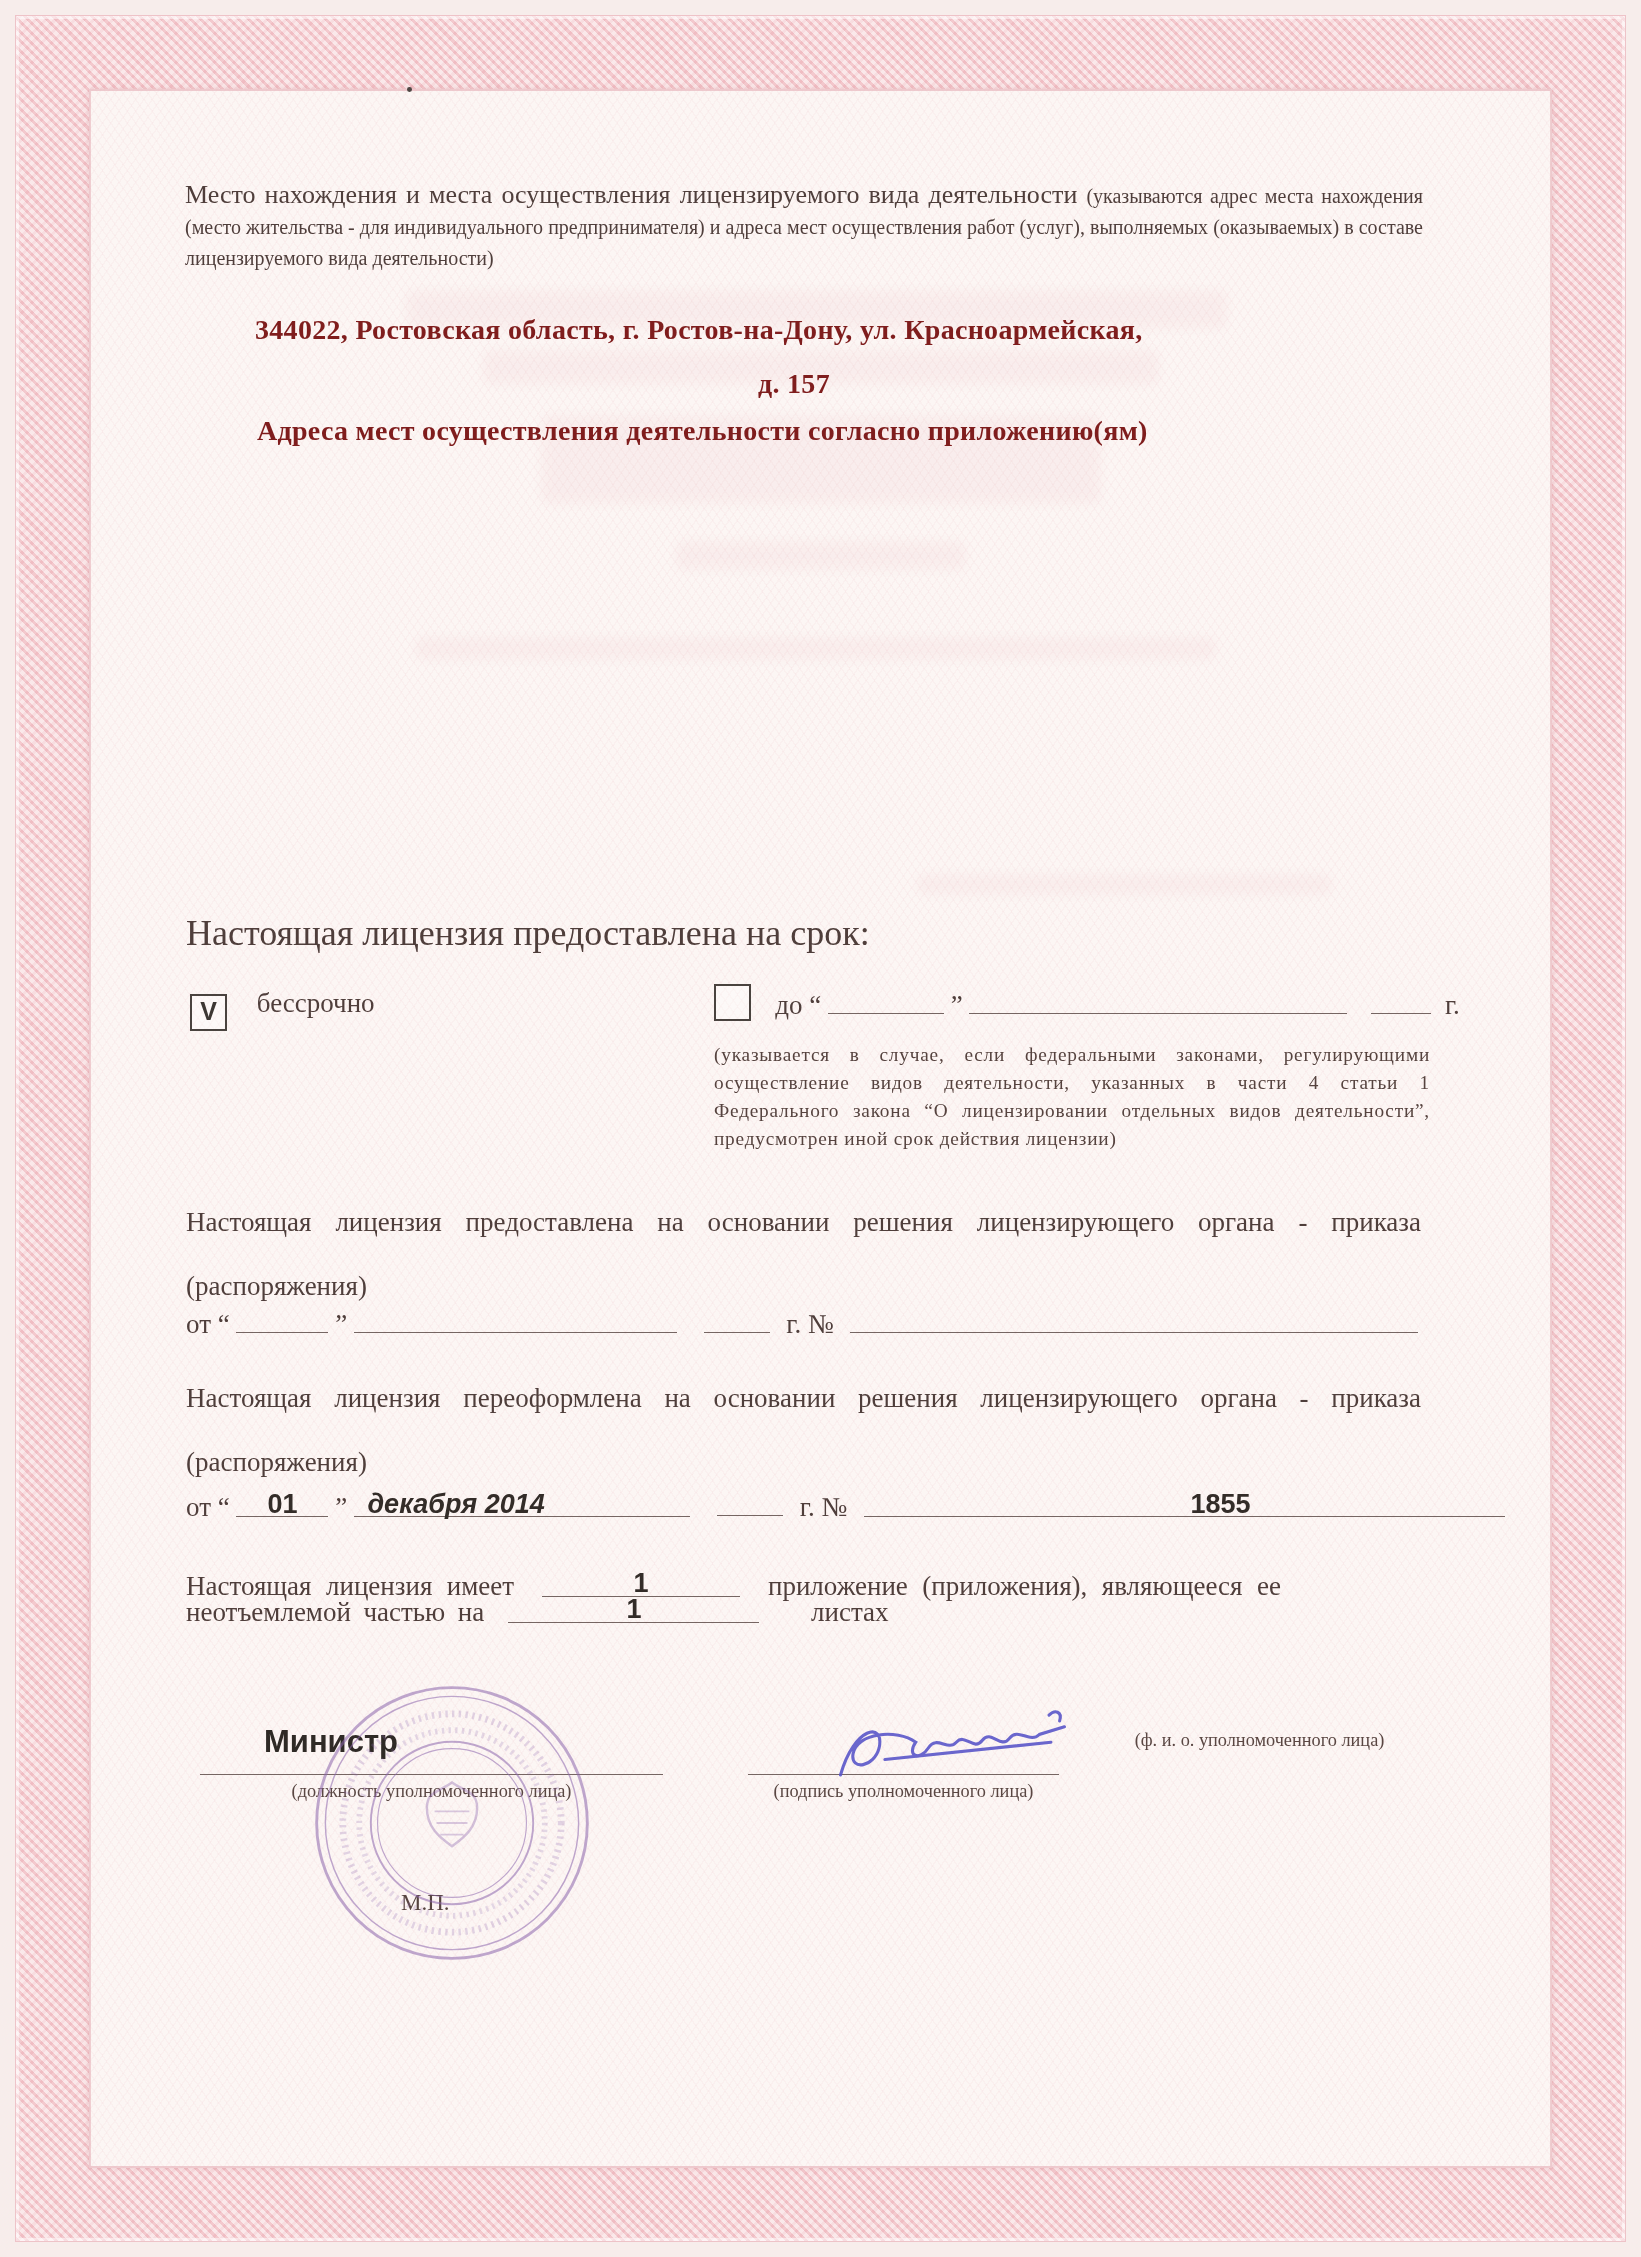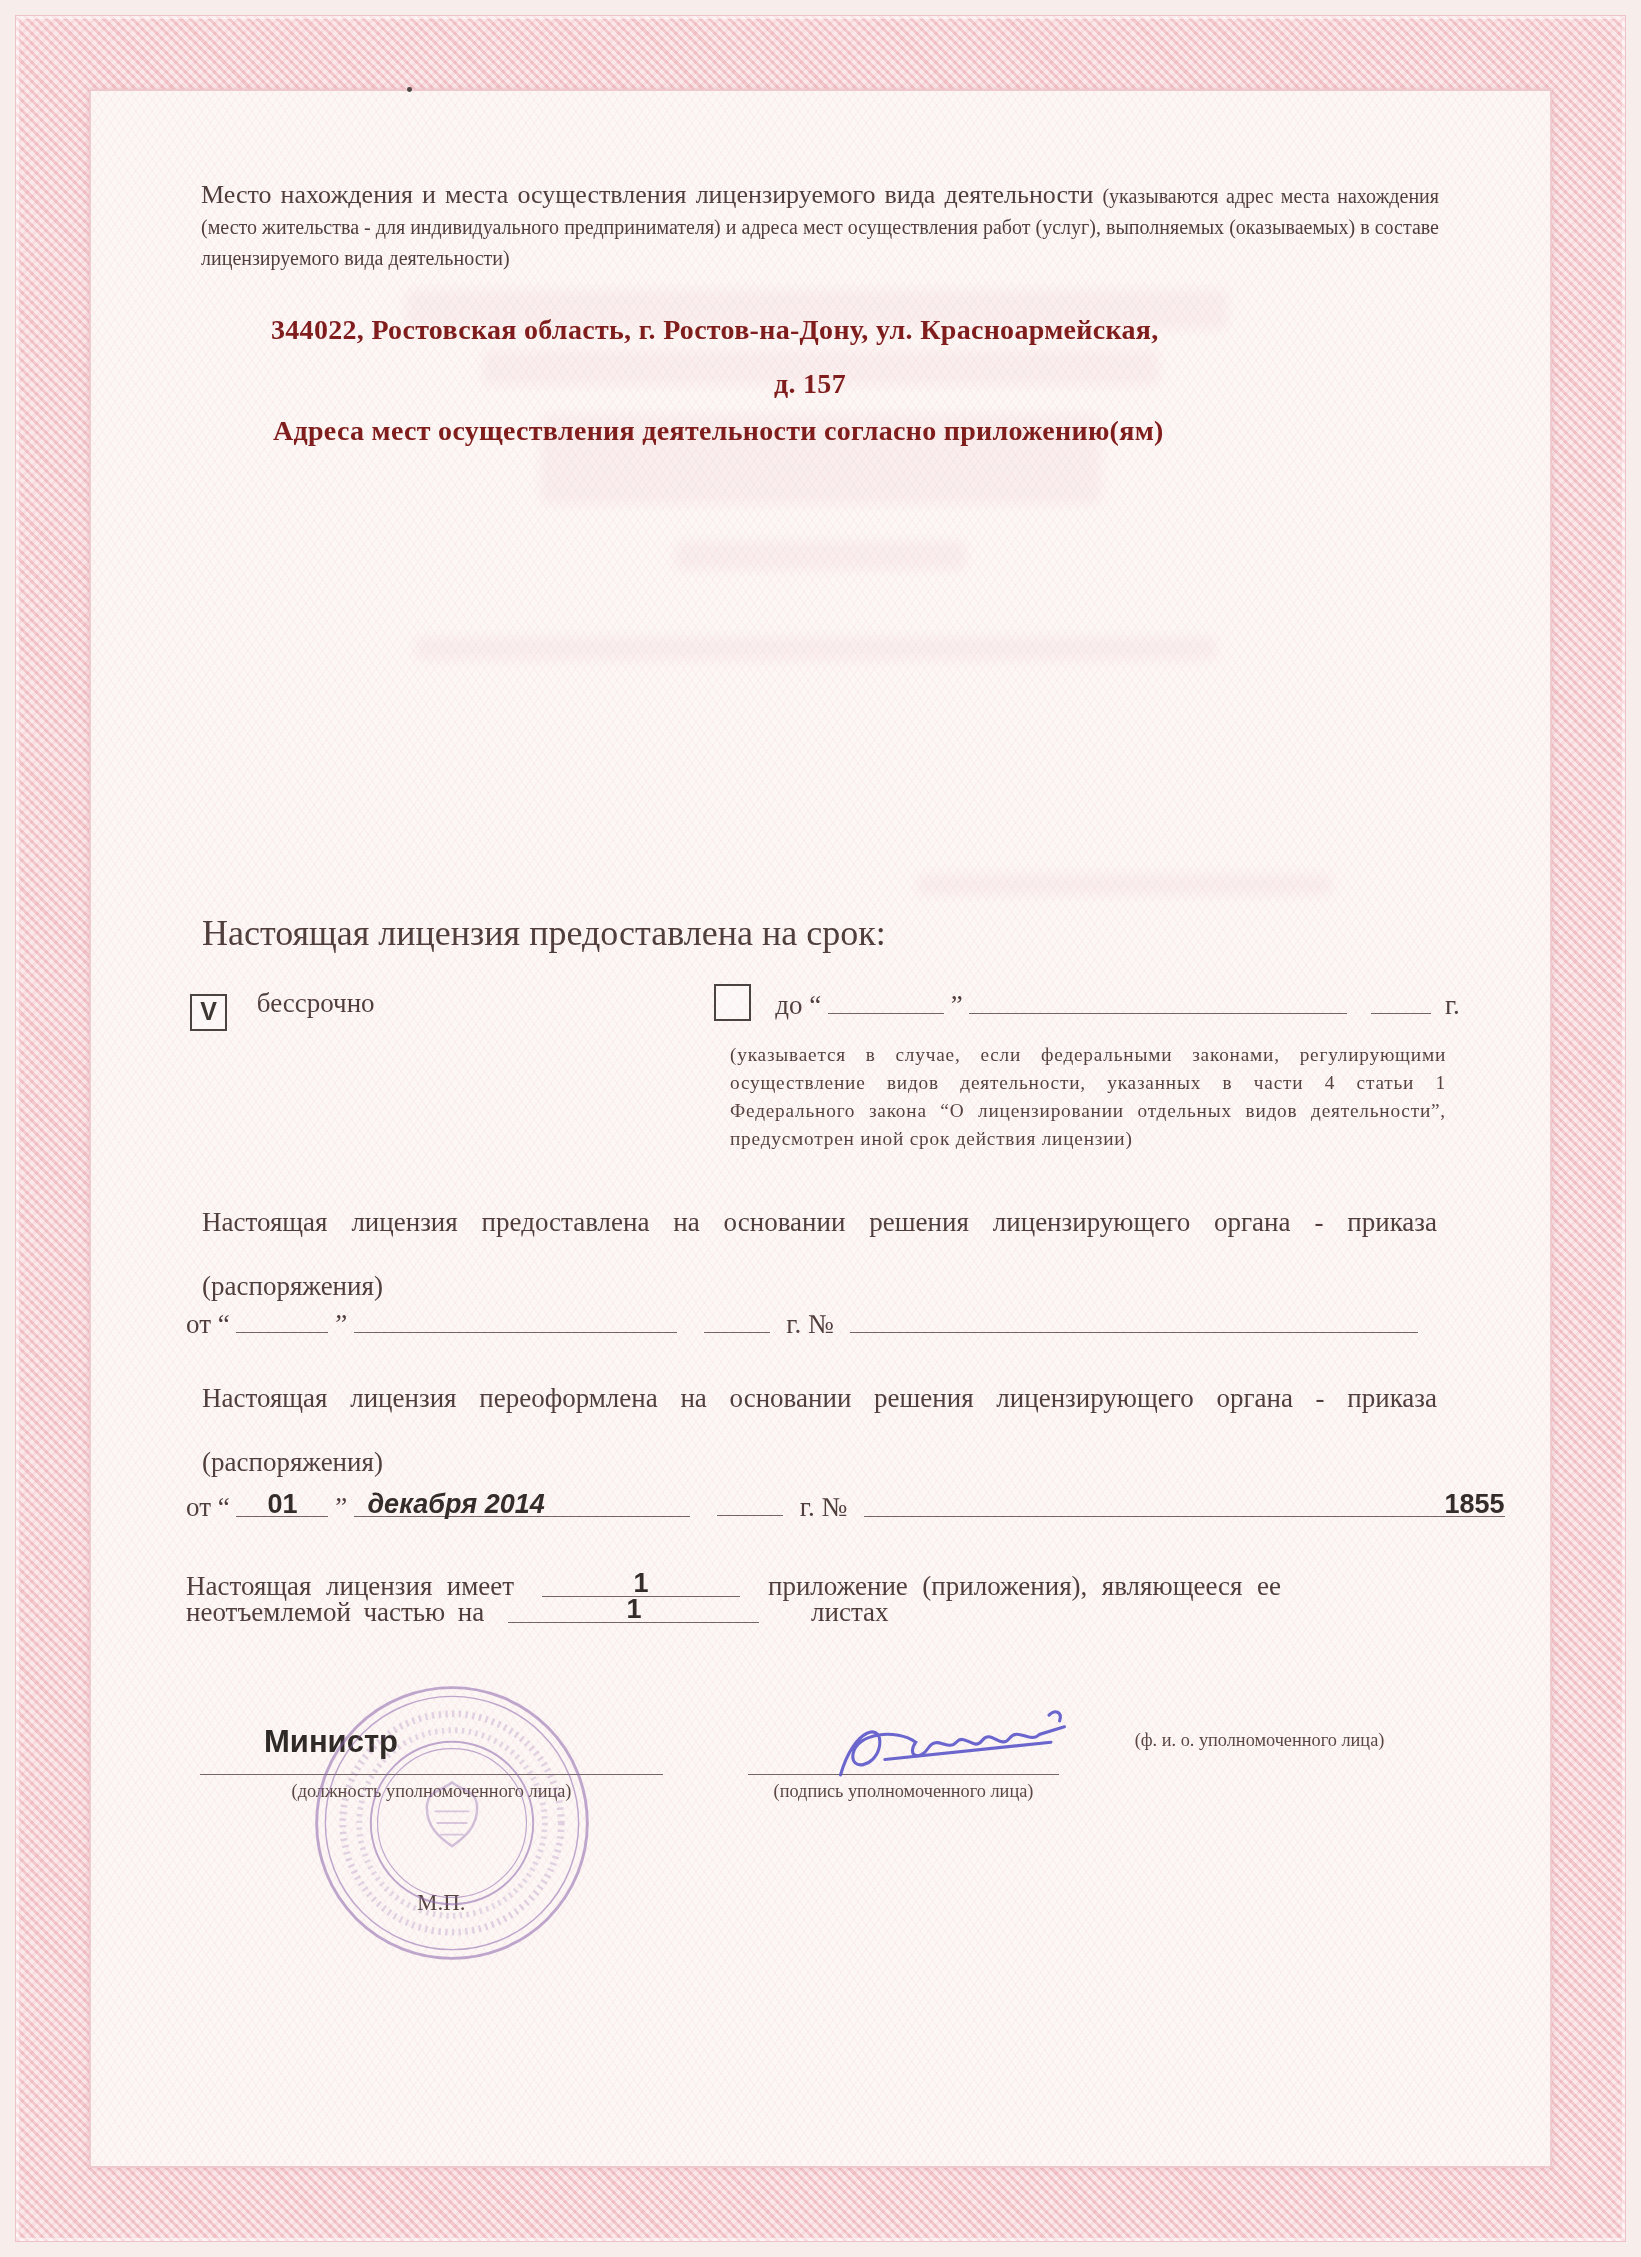--- a/index.html
+++ b/index.html
@@ -24,21 +24,21 @@
   }
   .page-inner::before{
     content:"";position:absolute;inset:0;
     background:
       repeating-linear-gradient(55deg, rgba(233,180,188,.09) 0 1.4px, transparent 1.4px 6.8px),
       repeating-linear-gradient(-55deg, rgba(233,180,188,.09) 0 1.4px, transparent 1.4px 6.8px);
   }
   .ghost{position:absolute;z-index:3;background:#d88a96;opacity:.07;filter:blur(4.8px);border-radius:7.7px;}
   .content{position:absolute;inset:0;z-index:4;}
 
-  .abs{position:absolute;margin-left:16px;}
+  .abs{position:absolute;}
   .para{font-size:27px;line-height:64px;text-align:justify;color:#4f3e3b;}
   .intro{font-size:26px;line-height:30px;text-align:justify;color:#4f3e3b;}
   .intro .small{font-size:20px;}
   .boldfill{font-family:Liberation Serif, serif;font-weight:bold;font-size:28px;color:#7f1d1d;letter-spacing:0.3px;white-space:nowrap;}
   .label{font-size:36px;color:#4f3e3b;white-space:nowrap;}
   .row{position:absolute;font-size:27px;color:#4f3e3b;white-space:nowrap;line-height:41px;}
   .blank{display:inline-block;border-bottom:1.9px solid rgba(84,66,62,.8);height:1.1em;vertical-align:baseline;text-align:center;}
   .blank .fill{font-family:"Liberation Sans",sans-serif;font-weight:bold;font-size:27px;color:#332c28;position:relative;top:-2.9px;}
   .spacer{display:inline-block;}
   .tt{margin:0 9.7px;}
@@ -121,21 +121,21 @@
     <div class="abs para" style="left:186px;top:1366px;width:1235px;">Настоящая лицензия переоформлена на основании решения лицензирующего органа - приказа (распоряжения)</div>
 
     <div class="row" style="left:186px;top:1485px;">
       <span>от “</span>
       <span class="blank" style="width:92px;"><b class="fill">01</b></span>
       <span>”</span>
       <span class="blank" style="width:323px;text-align:left;padding-left:13.5px;font-style:italic;"><b class="fill">декабря 2014</b></span>
       <span class="spacer" style="width:13.5px;"></span>
       <span class="blank" style="width:66px;"></span>
       <span class="tt">г. №</span>
-      <span class="blank" style="width:568px;text-align:right;padding-left:73px;"><b class="fill">1855</b></span>
+      <span class="blank" style="width:568px;text-align:center;padding-left:73px;"><b class="fill">1855</b></span>
     </div>
 
     <div class="row" style="left:186px;top:1566px;word-spacing:7.7px;">
       <span>Настоящая лицензия имеет</span>
       <span class="blank" style="width:198px;margin:0 13.5px;"><b class="fill">1</b></span>
       <span>приложение (приложения), являющееся ее</span>
     </div>
 
     <div class="row" style="left:186px;top:1592px;word-spacing:5.8px;">
       <span>неотъемлемой частью на</span>

